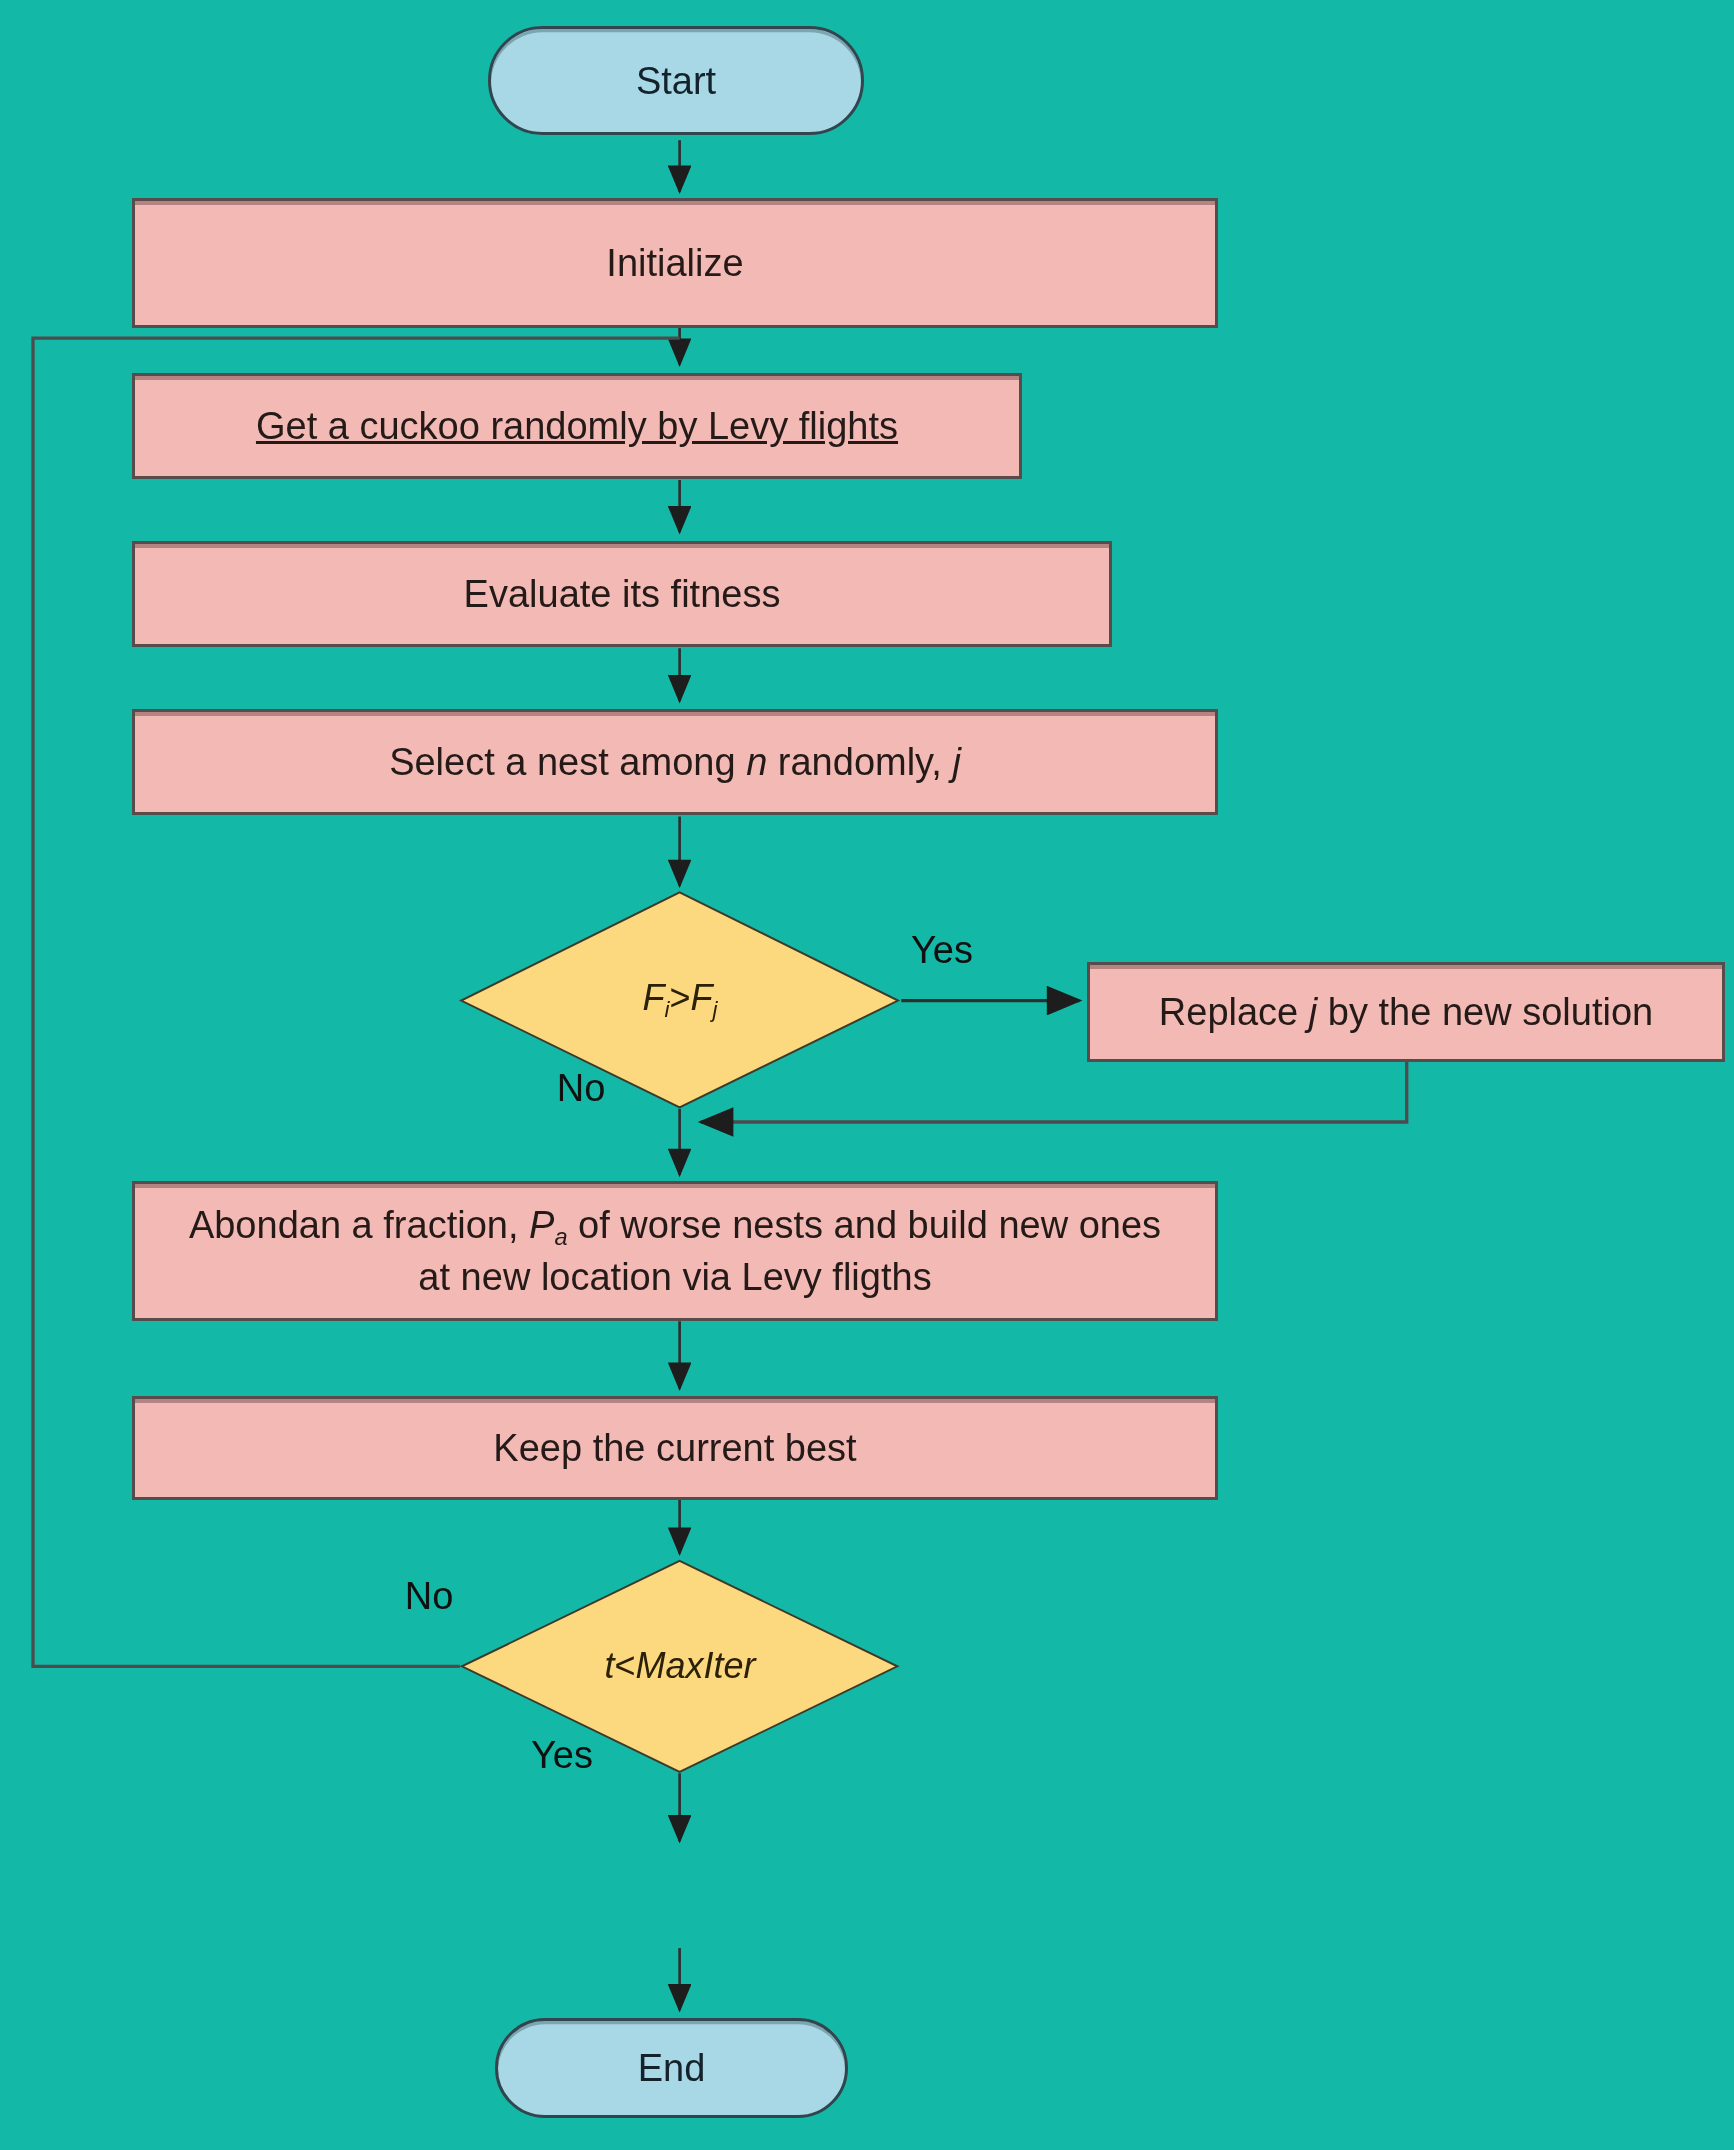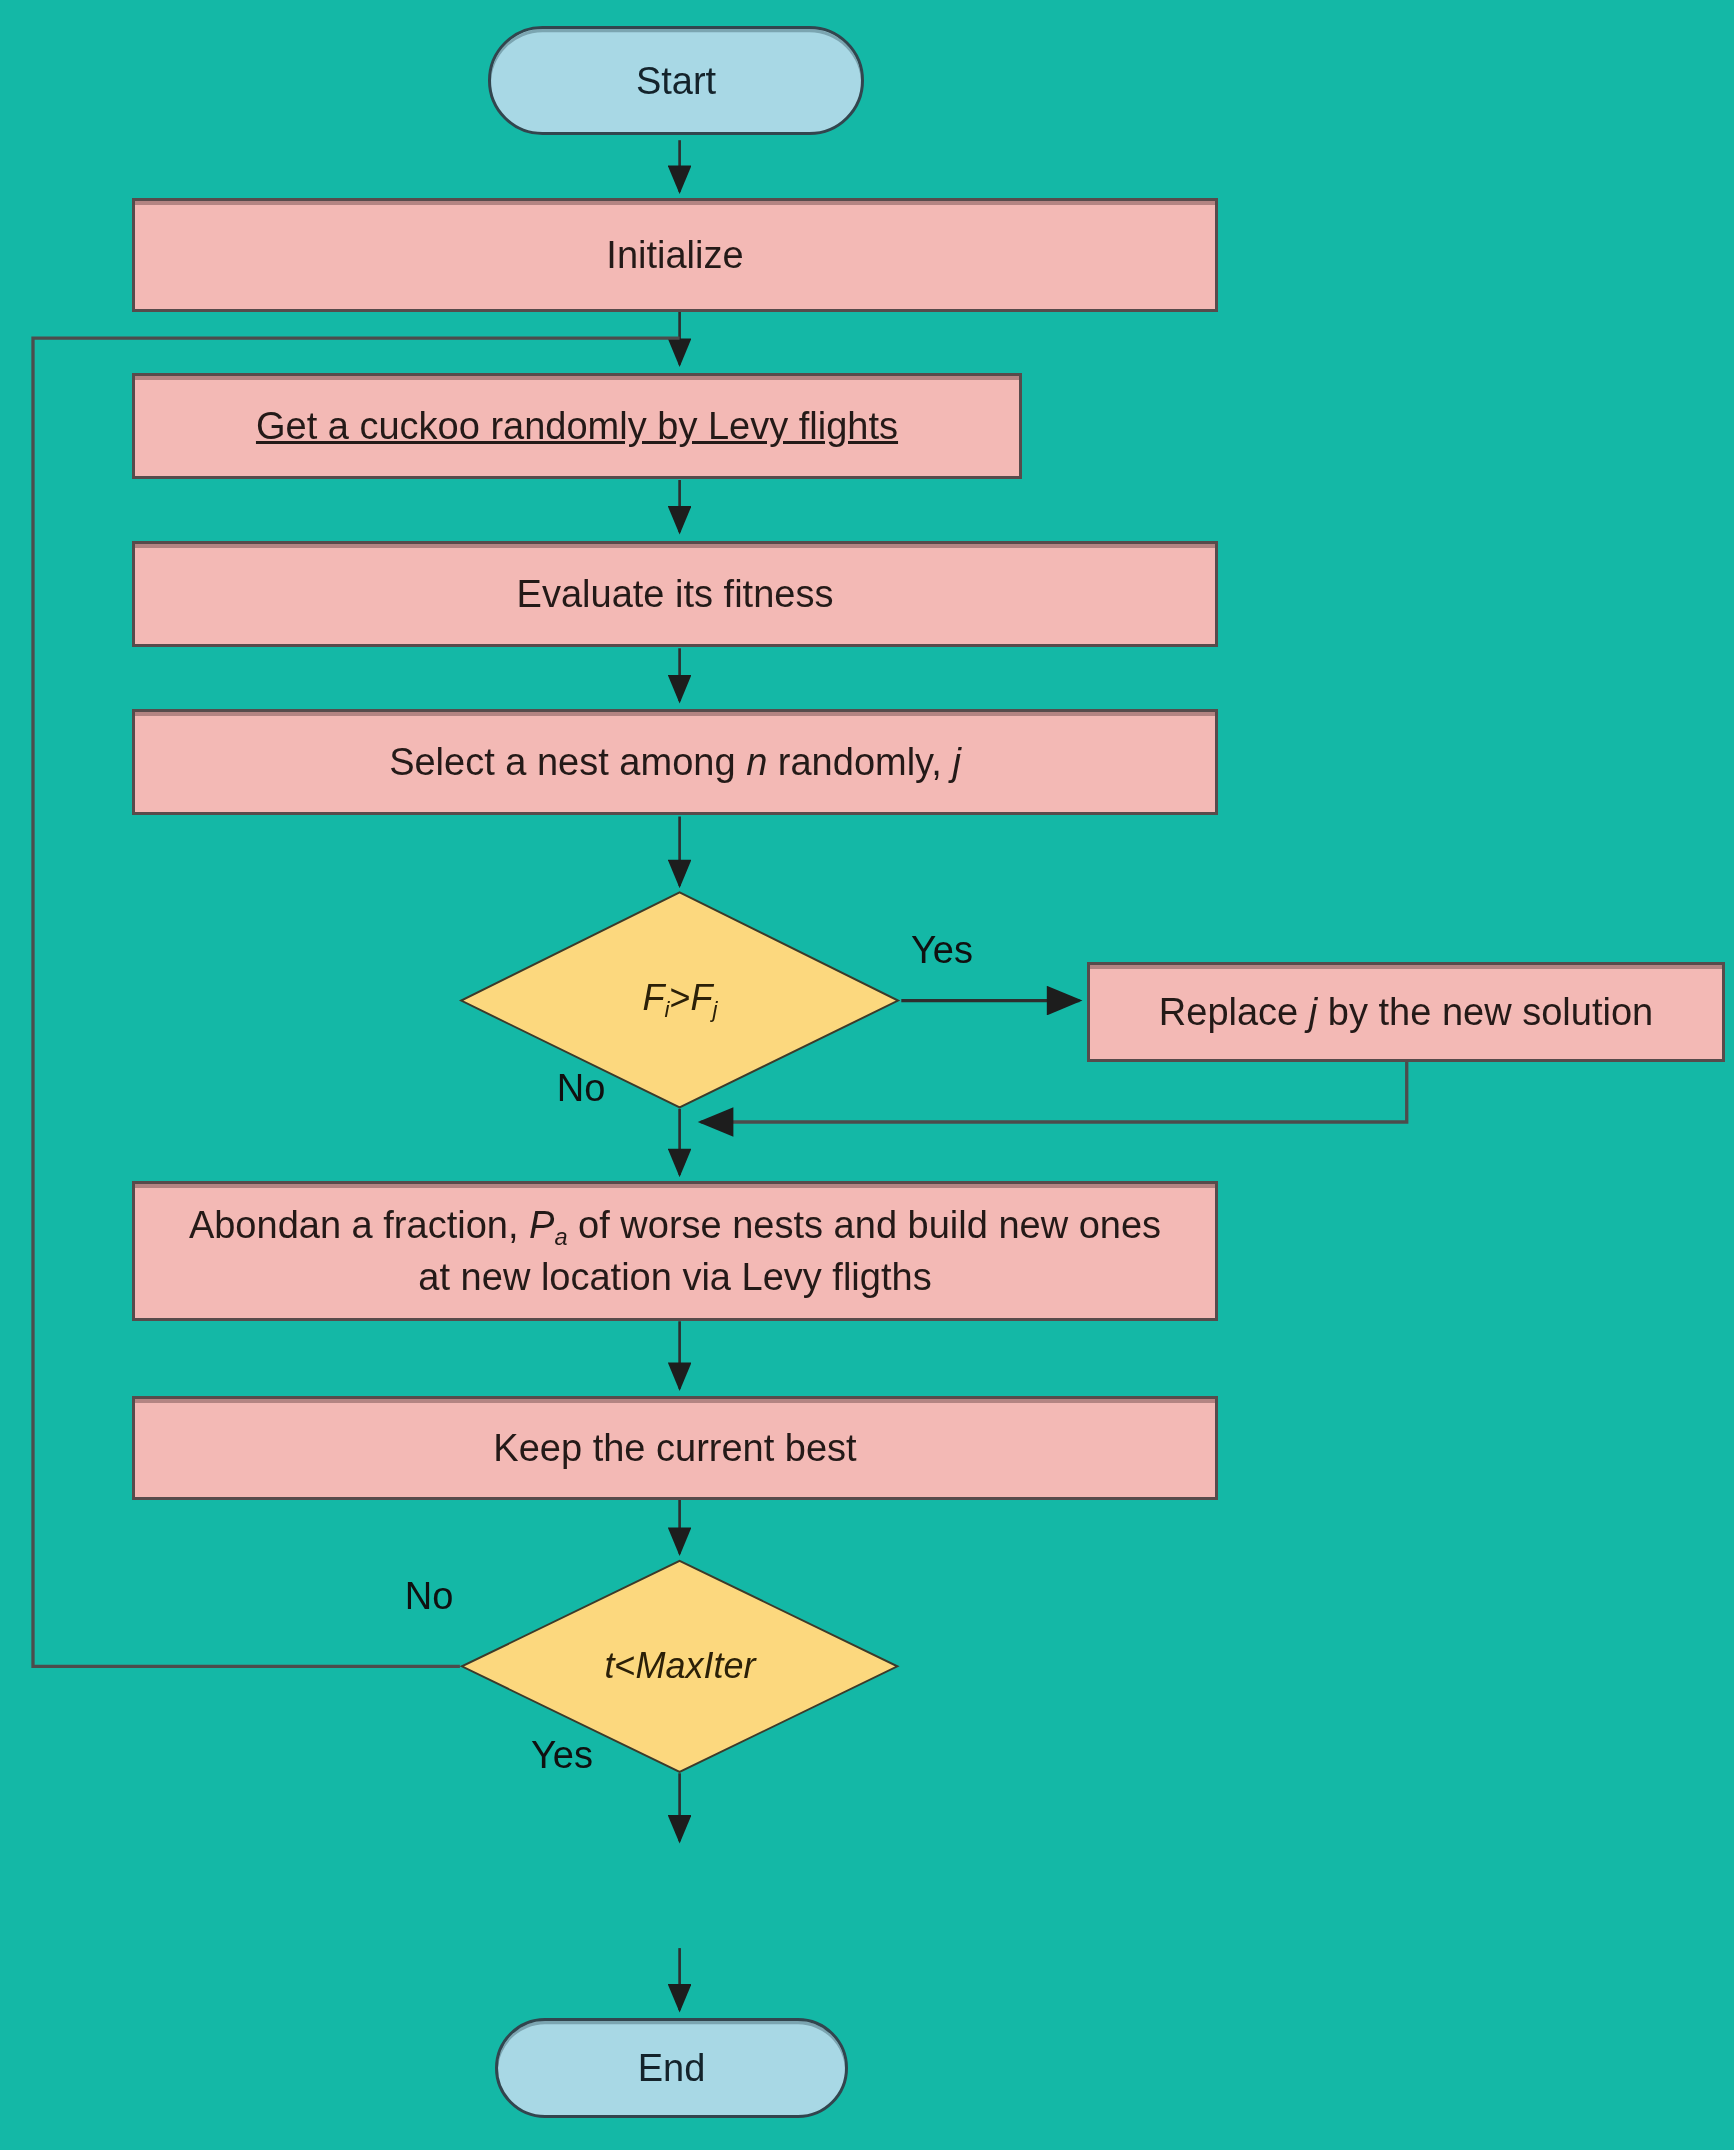--- a/index.html
+++ b/index.html
@@ -71,29 +71,29 @@
     <path class="edge" d="M1030 2952 L1030 3046" marker-end="url(#arrow)"></path>
 
     <polygon class="diamond" points="1030,1352 1361,1516 1030,1678 699,1516"></polygon>
     <polygon class="diamond" points="1030,2365 1360,2525 1030,2685 700,2525"></polygon>
   </svg>
 
   <div class="node terminal" style="left:488px;top:26.4px;width:376px;height:109px;">
     <span>Start</span>
   </div>
 
-  <div class="node process" style="left:132px;top:198px;width:1086px;height:114px;align-items:center;">
+  <div class="node process" style="left:132px;top:198px;width:1086px;height:130px;align-items:center;">
     <span>Initialize</span>
   </div>
 
   <div class="node process" style="left:132px;top:373px;width:890px;height:106px;text-decoration:underline;">
     <span>Get a cuckoo randomly by Levy flights</span>
   </div>
 
-  <div class="node process" style="left:132px;top:541px;width:1086px;height:106px;justify-content:center;">
+  <div class="node process" style="left:132px;top:541px;width:980px;height:106px;justify-content:center;">
     <span>Evaluate its fitness</span>
   </div>
 
   <div class="node process" style="left:132px;top:709px;width:1086px;height:106px;">
     <span><span>Select a nest among </span><span style="font-style: italic;">n</span><span> randomly, </span><span style="font-style: italic;">j</span></span>
   </div>
 
   <div class="diamond-label" style="left:680px;top:1000px;"><span style="font-style: italic;">F</span><span style="font-style: italic; font-size: 0.62em; vertical-align: -0.28em;">i</span><span>&gt;</span><span style="font-style: italic;">F</span><span style="font-style: italic; font-size: 0.62em; vertical-align: -0.28em;">j</span></div>
 
   <div class="node process" style="left:1087px;top:950px;width:638px;height:100px;padding:4px 13.2px;margin-top:12px;">

